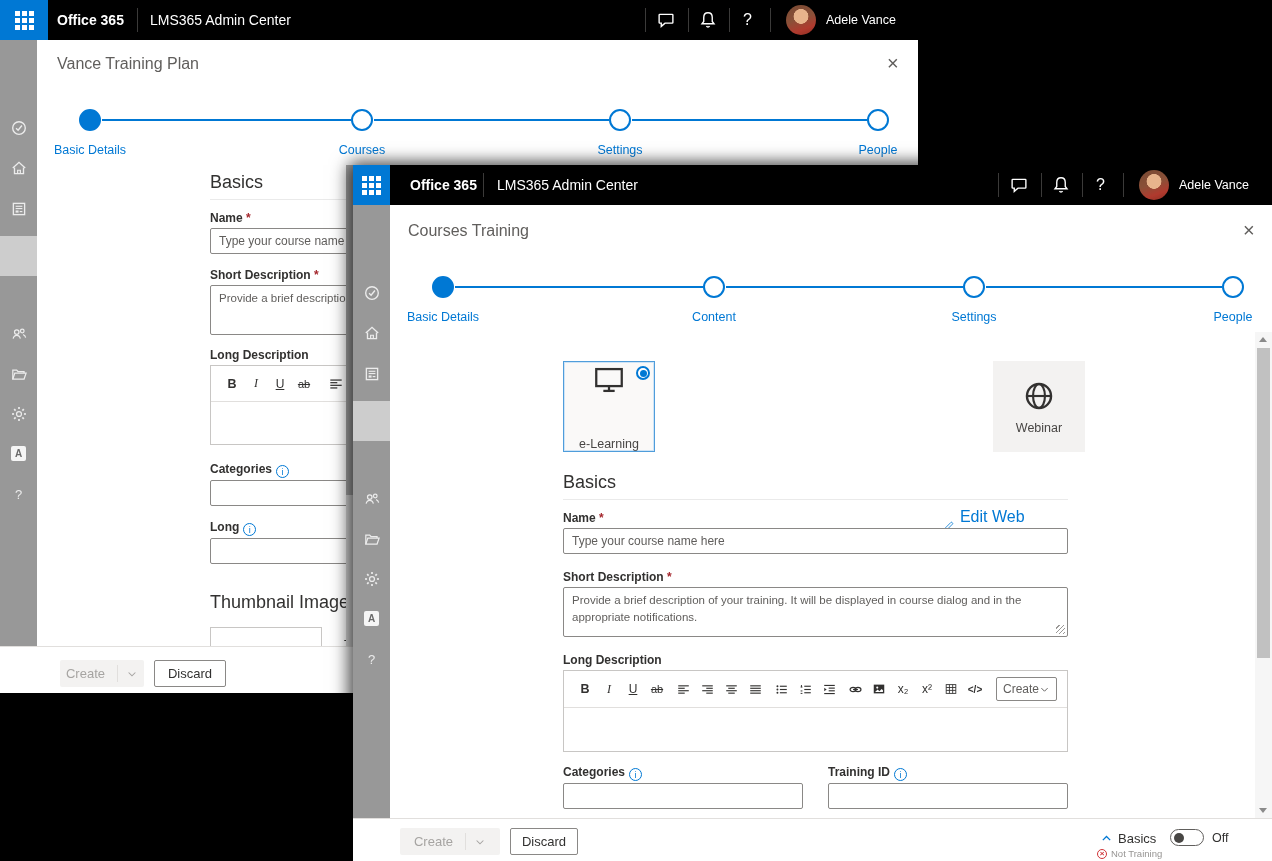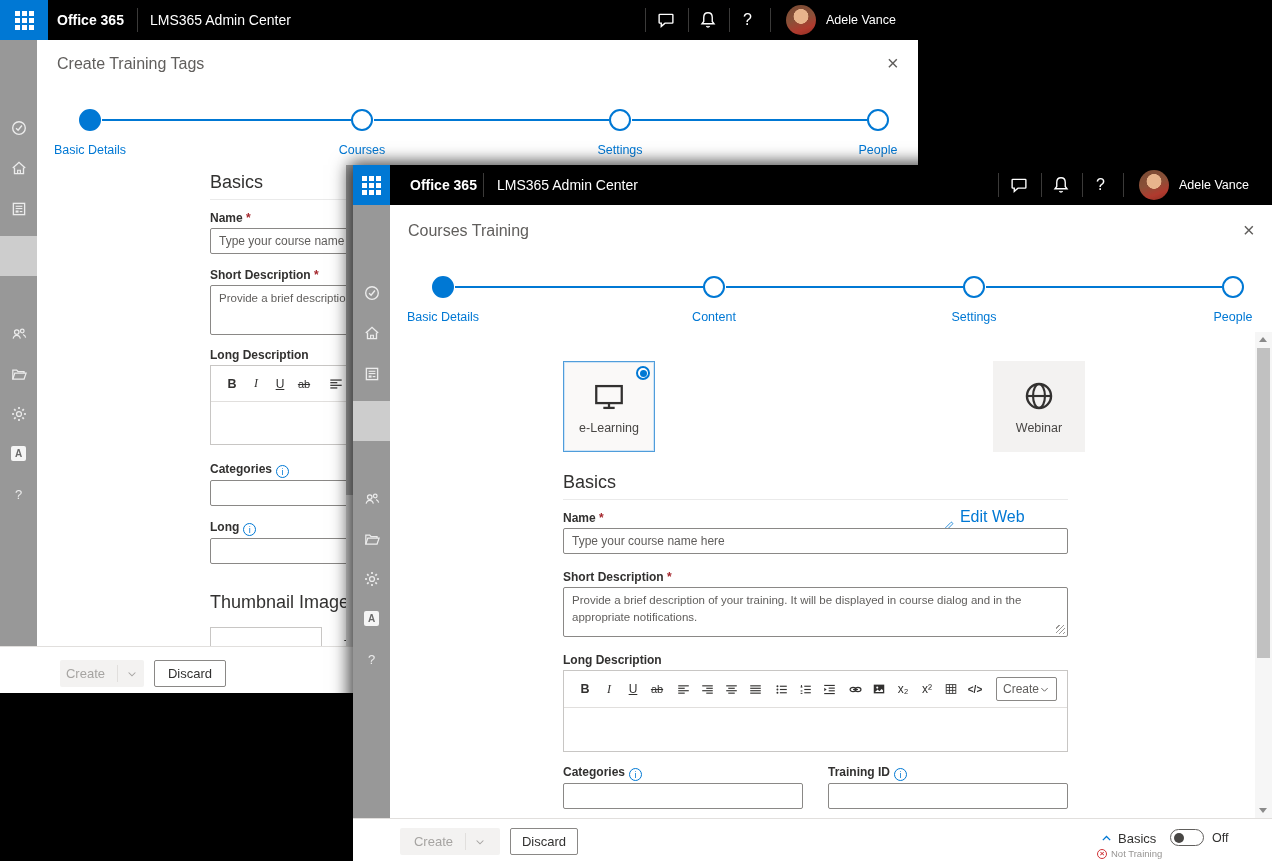--- a/index.html
+++ b/index.html
@@ -48,21 +48,21 @@
   .rte-bar{position:absolute;left:0;right:0;top:0;border-bottom:1px solid #e1dfdd;display:flex;align-items:center;padding:0 10px;gap:2px;}
   .tbtn{min-width:22px;height:24px;display:flex;align-items:center;justify-content:center;color:#323130;font-size:12px;cursor:pointer;border-radius:2px;}
   .tbtn b{font-size:12.5px;}
   .tbtn .it{font-style:italic;font-family:"Liberation Serif",serif;}
   .tbtn .un{text-decoration:underline;}
   .tbtn .st{text-decoration:line-through;font-size:11px;}
   .tsep{width:6px;}
   .fmt{display:flex;align-items:center;justify-content:space-between;border:1px solid #8a8886;border-radius:2px;width:84px;height:24px;padding:0 6px;color:#605e5c;font-size:12px;cursor:pointer;margin-left:8px;}
   
   .card{position:absolute;width:92px;height:91px;background:#f3f2f1;cursor:pointer;display:flex;flex-direction:column;align-items:center;justify-content:center;gap:8px;color:#323130;}
-  .card.sel{background:#faf9f8;border:1px solid #4f9ddb;box-shadow:0 0 0 1px #cfe4f6 inset;}
+  .card.sel{background:#faf9f8;border:1px solid #4f9ddb;box-shadow:0 0 0 1px #cfe4f6 inset;justify-content:space-between;}
   .card .clabel{font-size:12.5px;color:#484644;}
   .radio{position:absolute;top:4px;right:4px;width:14px;height:14px;border:2px solid #0078d4;border-radius:50%;background:#fff;display:flex;align-items:center;justify-content:center;}
   .radio i{width:7px;height:7px;border-radius:50%;background:#0078d4;display:block;}
   
   .wfooter{position:absolute;left:0;right:0;background:#fff;border-top:1px solid #e1dfdd;z-index:5;}
   .btn{position:absolute;height:27px;font-size:13px;display:flex;align-items:center;justify-content:center;border-radius:2px;cursor:pointer;}
   .btn-create{background:#f3f2f1;color:#a6a4a2;}
   .btn-create .split{width:1px;height:17px;background:#e1dfdd;margin:0 8px 0 12px;}
   .btn-discard{background:#fff;border:1px solid #8a8886;color:#323130;}
   .chev{width:12px;height:12px;}
@@ -324,21 +324,21 @@
           <svg class="ic" width="18" height="18">
             <use href="#i-gear"></use>
           </svg>
         </span>
       <span class="s-ic" style="top:400px;">
           <span class="appb">A</span>
         </span>
       <span class="s-ic s-q" style="top:441px;">?</span>
     </aside>
 
-    <span class="dlg-title" style="left:57px;top:55px;">Create Training Tags</span>
+    <span class="dlg-title" style="left:57px;top:55px;">Vance Training Plan</span>
     <span class="close-x" style="left:887px;top:54px;">×</span>
 
     <span class="scircle active" style="left:79px;top:109px;"></span>
     <div class="sline" style="left:102px;top:119px;width:249px;"></div>
     <span class="scircle" style="left:351px;top:109px;"></span>
     <div class="sline" style="left:374px;top:119px;width:235px;"></div>
     <span class="scircle" style="left:609px;top:109px;"></span>
     <div class="sline" style="left:632px;top:119px;width:235px;"></div>
     <span class="scircle" style="left:867px;top:109px;"></span>
     <span class="slabel" style="left:20px;top:143px;">Basic Details</span>

